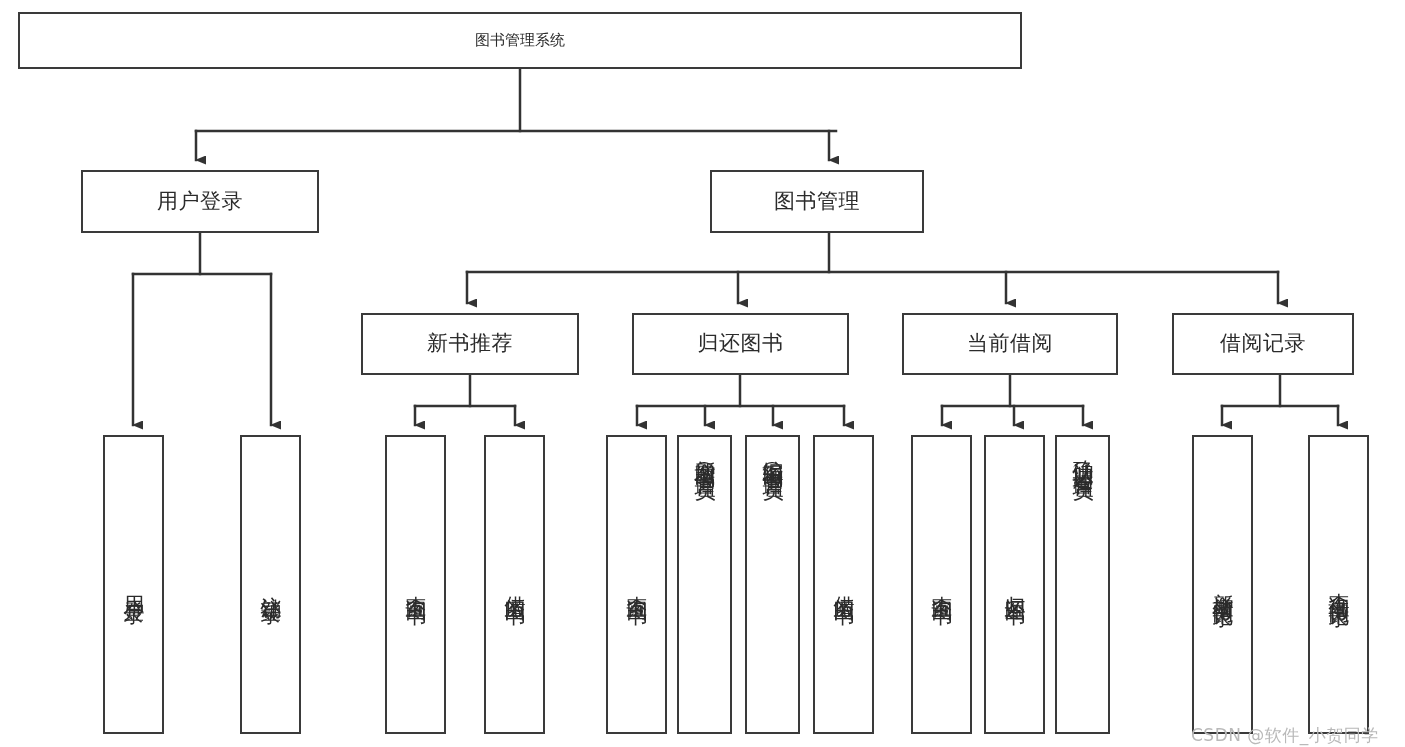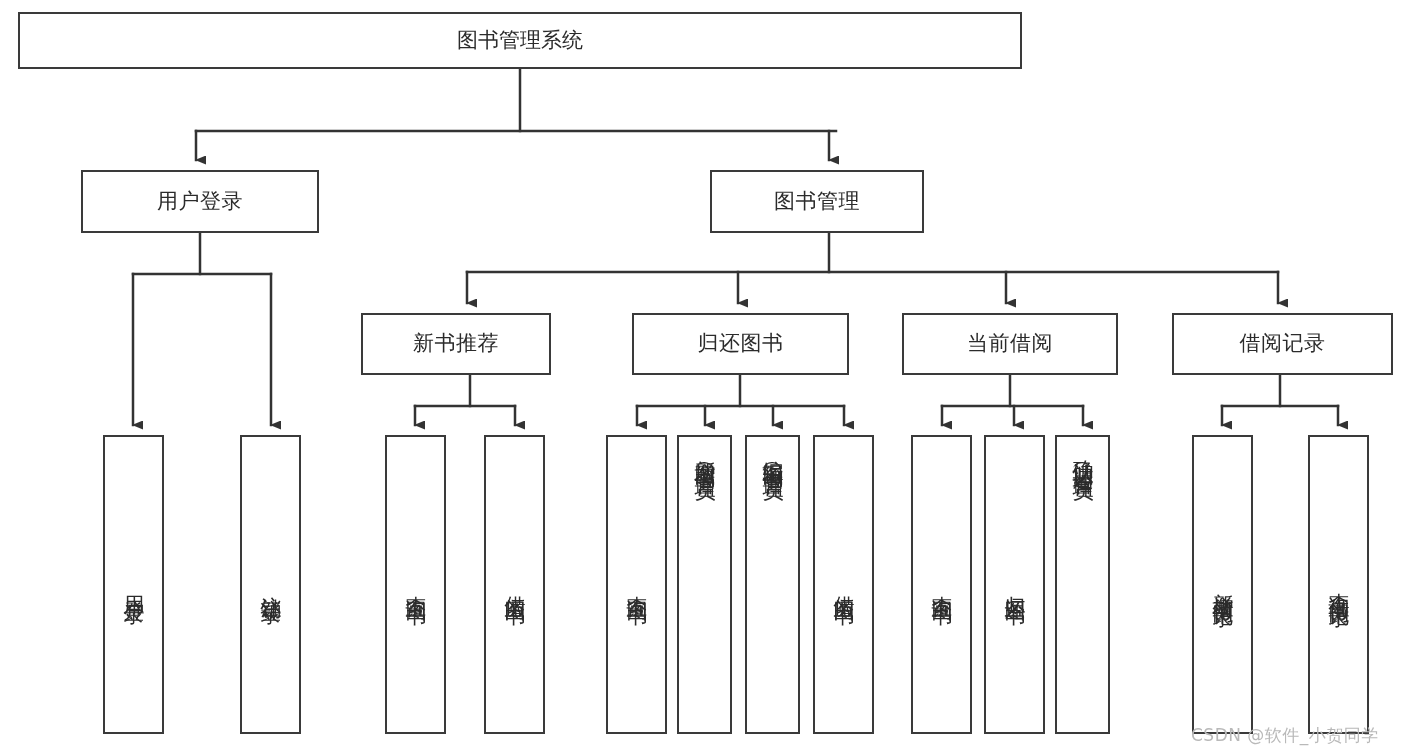--- a/index.html
+++ b/index.html
@@ -35,21 +35,21 @@
     align-items: center;
     justify-content: center;
     text-align: center;
     line-height: 1.12;
   }
   .node.horiz {
     font-size: 21px;
     letter-spacing: 0.5px;
   }
   .node.root {
-    font-size: 21px;
+    font-size: 15px;
     text-align: center;
   }
   .node.leaf {
     font-size: 21px;
     padding: 6px 0;
   }
   .vtext {
     writing-mode: vertical-rl;
     text-orientation: upright;
     letter-spacing: 3px;
@@ -129,30 +129,30 @@
     <span>图书管理系统</span>
   </div>
 
   <div class="node horiz" style="left:81px; top:170px; width:238px; height:63px;">
     <span>用户登录</span>
   </div>
   <div class="node horiz" style="left:710px; top:170px; width:214px; height:63px;">
     <span>图书管理</span>
   </div>
 
-  <div class="node horiz" style="left:361px; top:313px; width:190px; height:62px;">
+  <div class="node horiz" style="left:361px; top:313px; width:218px; height:62px;">
     <span>新书推荐</span>
   </div>
   <div class="node horiz" style="left:632px; top:313px; width:217px; height:62px;">
     <span>归还图书</span>
   </div>
   <div class="node horiz" style="left:902px; top:313px; width:216px; height:62px;">
     <span>当前借阅</span>
   </div>
-  <div class="node horiz" style="left:1172px; top:313px; width:221px; height:62px;">
+  <div class="node horiz" style="left:1172px; top:313px; width:182px; height:62px;">
     <span>借阅记录</span>
   </div>
 
   <div class="node leaf" style="left:103px; top:435px; width:61px; height:299px;">
     <span class="vtext">用户登录</span>
   </div>
   <div class="node leaf" style="left:240px; top:435px; width:61px; height:299px;">
     <span class="vtext">注销登录</span>
   </div>
 

